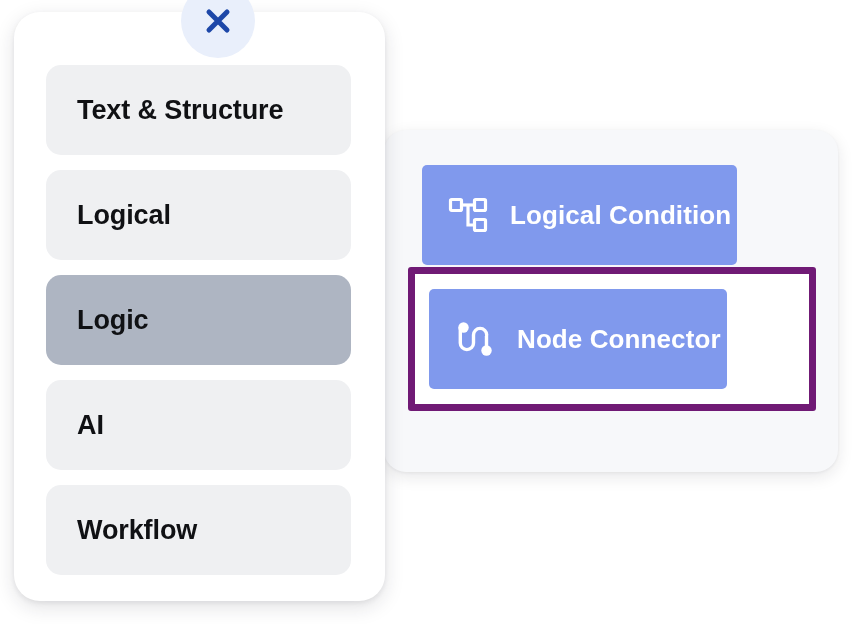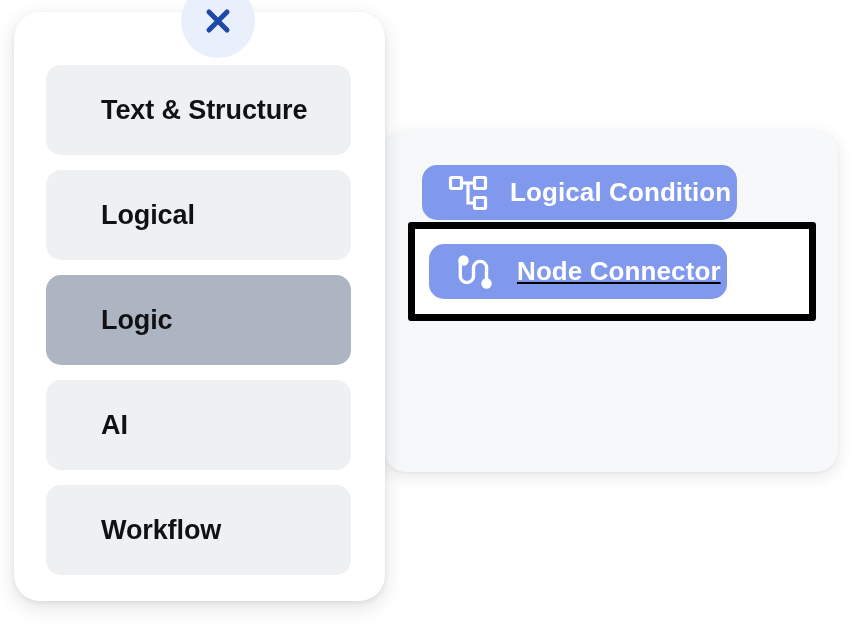--- a/index.html
+++ b/index.html
@@ -42,22 +42,22 @@
     left: 38px;
     top: 35px;
     width: 380px;
     display: flex;
     flex-direction: column;
     gap: 17px;
   }
 
   .node-btn {
     position: relative;
-    height: 55px;
-    border-radius: 15px;
+    height: 100px;
+    border-radius: 5px;
     background: #8099ed;
     display: flex;
     align-items: center;
     padding-left: 26px;
     box-sizing: border-box;
     border: none;
     cursor: pointer;
     font-family: "Liberation Sans", sans-serif;
   }
 
@@ -78,24 +78,23 @@
   }
 
   
   .node-row {
     position: relative;
   }
   .node-row.highlighted {
     padding: 15px 14px;
     margin: -15px -14px;
     background: #ffffff;
-    border: 7px solid #000000;
+    border: 7px solid #701a75;
     border-radius: 3px;
     box-sizing: content-box;
-    text-decoration: underline;
   }
 
   
   .category-panel {
     position: absolute;
     left: 14px;
     top: 12px;
     width: 371px;
     height: 589px;
     background: #ffffff;
@@ -132,21 +131,20 @@
     background: #aeb5c2;
     text-align: center;
   }
 
   .category-item .cat-label {
     color: #101114;
     font-size: 27px;
     font-weight: 700;
     letter-spacing: -0.1px;
     white-space: nowrap;
-    margin-left: 24px;
   }
 
   
   .close-btn {
     position: absolute;
     left: 167px;
     top: -28px;
     width: 74px;
     height: 74px;
     border-radius: 50%;

